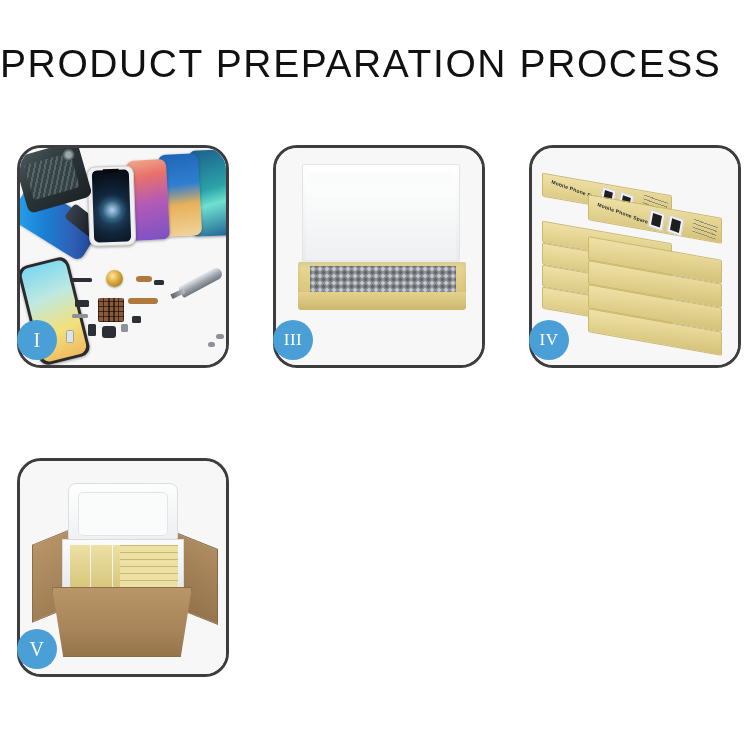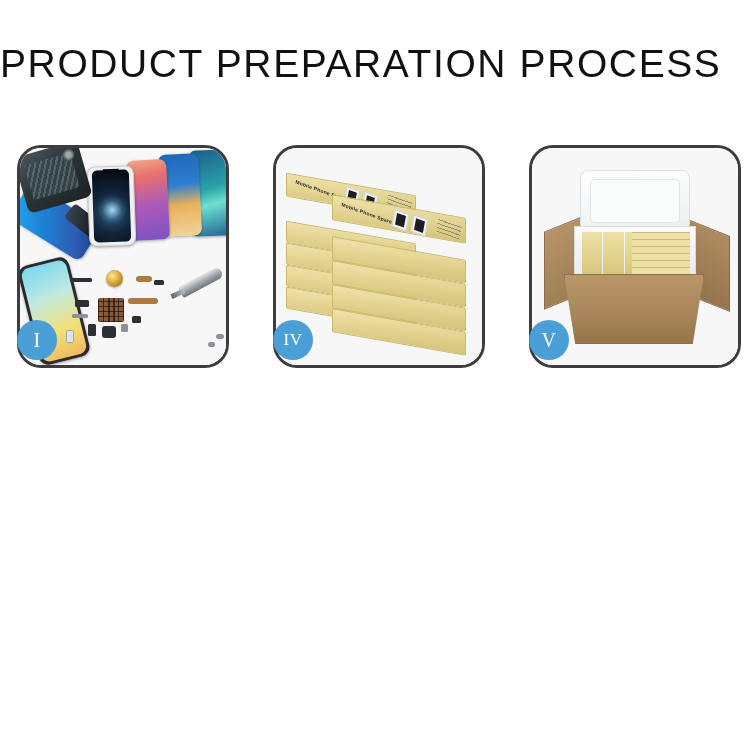--- a/index.html
+++ b/index.html
@@ -414,20 +414,30 @@
           <div class="bit lt" style="left:101px;top:176px;width:7px;height:8px;"></div>
           <div class="bit" style="left:112px;top:168px;width:9px;height:7px;"></div>
           <div class="bit lt" style="left:196px;top:186px;width:8px;height:5px;border-radius:3px;"></div>
           <div class="bit lt" style="left:188px;top:194px;width:7px;height:5px;border-radius:3px;"></div>
         </div>
       </div>
       <div class="badge">I</div>
     </div>
 
 
+    <div class="panel">
+      <div class="panel-clip">
+        <div class="boxlid"></div>
+        <div class="foam-top"></div>
+        <div class="box-bottom"></div>
+        <div class="foam-gray"></div>
+        <div class="box-front"></div>
+      </div>
+      <div class="badge wide">III</div>
+    </div>
 
     <div class="panel">
       <div class="panel-clip">
         <div class="stack">
           <div class="sbox" style="left:10px;top:150px;width:130px;height:22px;transform:skewY(10deg);"></div>
           <div class="sbox" style="left:10px;top:128px;width:130px;height:22px;transform:skewY(10deg);"></div>
           <div class="sbox" style="left:10px;top:106px;width:130px;height:22px;transform:skewY(10deg);"></div>
           <div class="sbox" style="left:10px;top:84px;width:130px;height:22px;transform:skewY(10deg);"></div>
           <div class="sbox" style="left:10px;top:36px;width:130px;height:24px;transform:skewY(10deg);">
             <div class="lbl" style="left:8px;top:9px;transform:rotate(10deg);">Mobile Phone Spare Parts</div>

